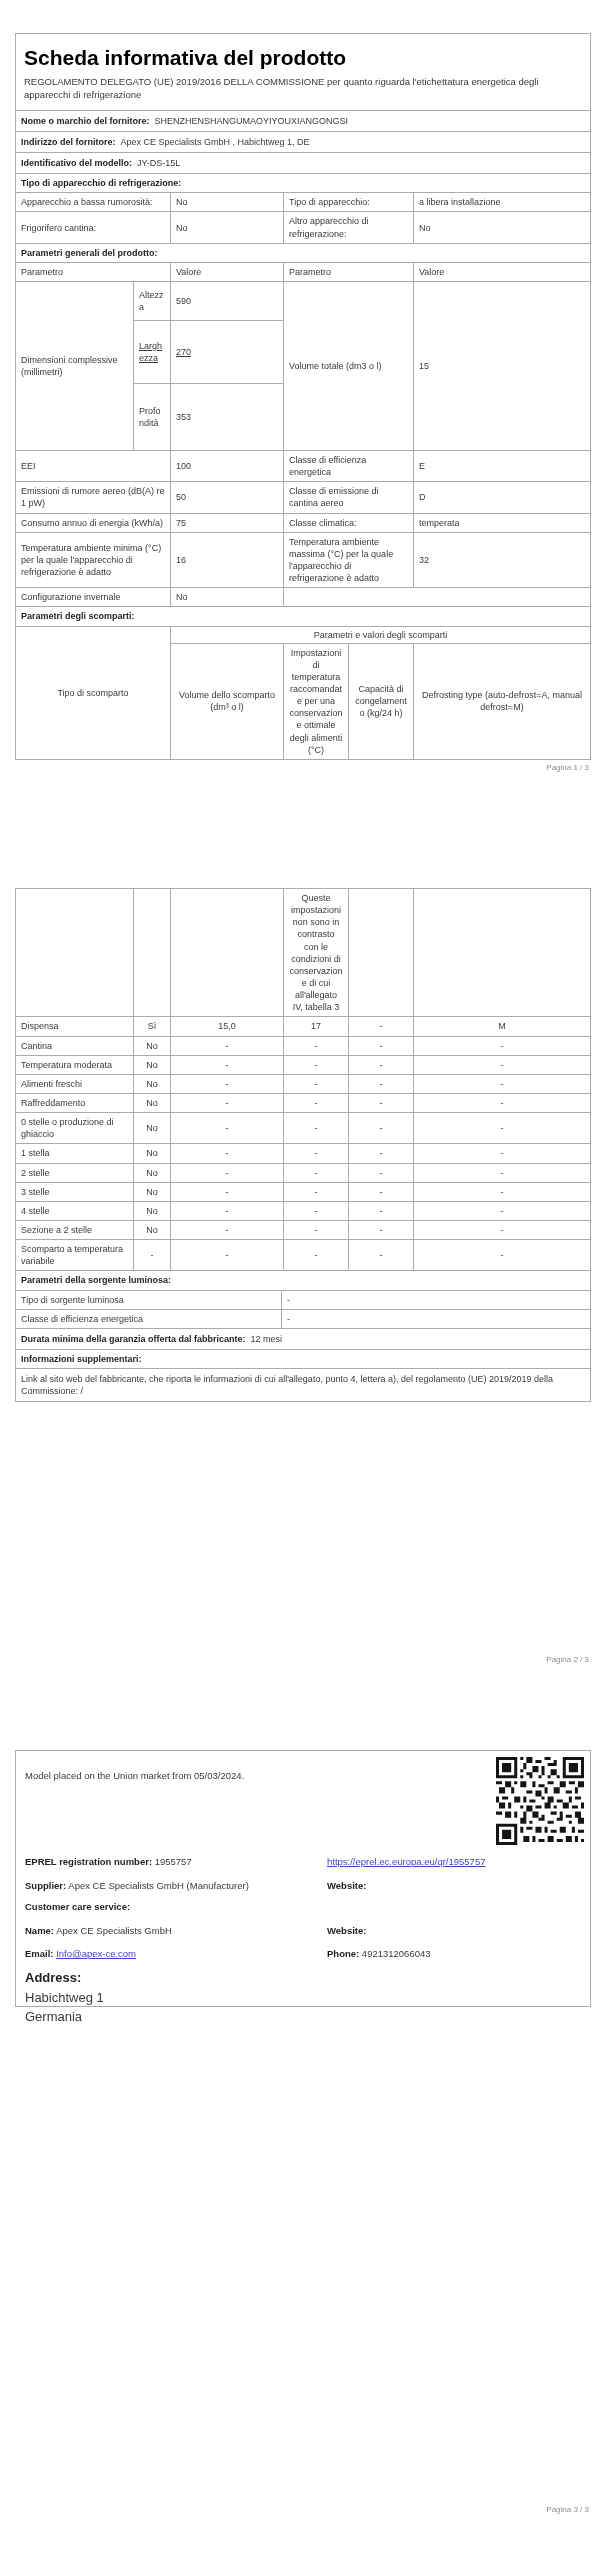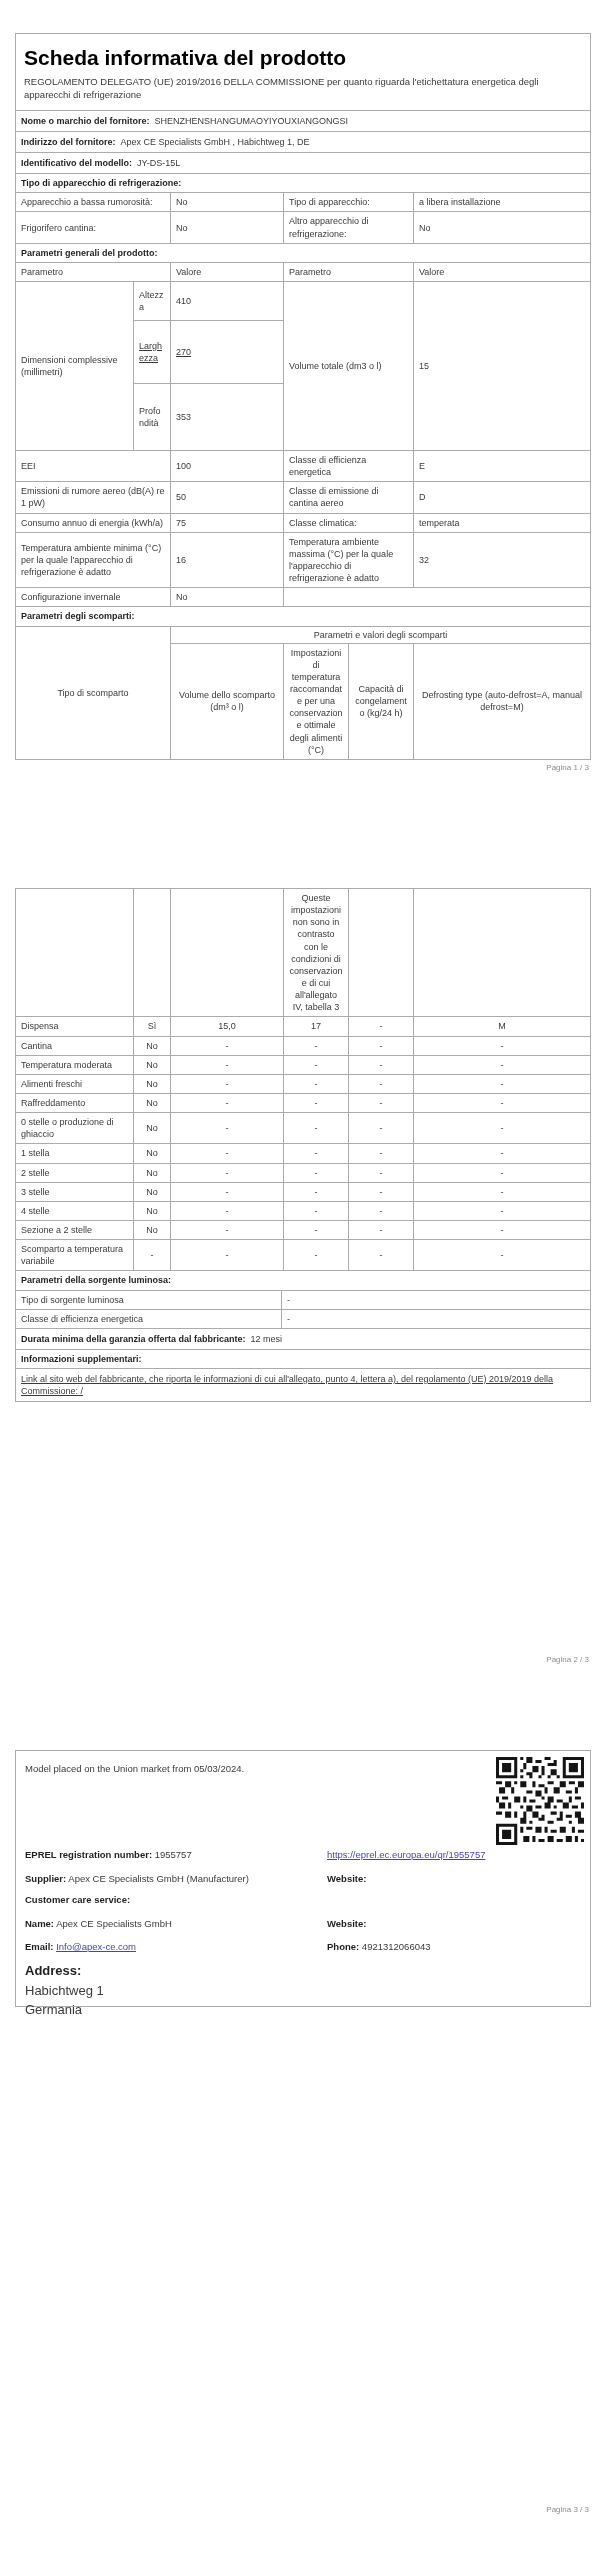--- a/index.html
+++ b/index.html
@@ -20,21 +20,21 @@
   .titleblock{padding:5px 8px 8px 8px;}
   .doc-title{font-size:21px;font-weight:bold;color:#000000;margin:7px 0 6px 0;line-height:1.15;}
   .doc-sub{font-size:9.5px;color:#3a3a3a;line-height:1.35;}
   .labelrow{padding:4px 5px;font-size:9px;}
   .labelrow .v{font-weight:normal;color:#3a3a3a;margin-left:5px;}
   .colstack{display:flex;flex-direction:column;flex:0 0 auto;}
   .subrow{display:flex;border-top:1px solid #ababab;flex:1;}
   .subrow:first-child{border-top:0;}
   .grouphead{border-left:1px solid #ababab;border-bottom:1px solid #ababab;padding:3px 5px;font-size:9px;text-align:center;justify-content:center;display:flex;}
   .page-footer{position:absolute;left:15px;width:574px;text-align:right;font-size:8px;color:#8c8c8c;}
-  .p3line{position:absolute;font-size:9.5px;white-space:nowrap;}
+  .p3line{position:absolute;font-size:9.5px;white-space:nowrap;margin-top:7px;}
   a.link{color:#4343bd;text-decoration:underline;cursor:pointer;font-size:9.5px;}
   .addr{line-height:1.5;white-space:nowrap;font-size:13px;}
   .qr{position:absolute;}
 </style>
 </head>
 <body>
 
 <div class="box" style="top:33px;">
 
   <div class="titleblock">
@@ -91,21 +91,21 @@
     <div class="c w-c2">Valore</div>
     <div class="c w-c3">Parametro</div>
     <div class="c w-c4">Valore</div>
   </div>
 
   <div class="row">
     <div class="c w-name">Dimensioni complessive (millimetri)</div>
     <div class="colstack" style="width:150px;">
       <div class="subrow" style="min-height:38px;">
         <div class="c w-si">Altezza</div>
-        <div class="c w-vol" style="width:113px;">410</div>
+        <div class="c w-vol" style="width:113px;">590</div>
       </div>
       <div class="subrow" style="min-height:62px;text-decoration:underline;">
         <div class="c w-si">Larghezza</div>
         <div class="c w-vol" style="width:113px;">270</div>
       </div>
       <div class="subrow" style="min-height:66px;">
         <div class="c w-si">Profondità</div>
         <div class="c w-vol" style="width:113px;">353</div>
       </div>
     </div>
@@ -311,21 +311,21 @@
     <div class="c full labelrow">
       <span><b>Durata minima della garanzia offerta dal fabbricante:</b><span class="v">12 mesi</span></span>
     </div>
   </div>
 
   <div class="row">
     <div class="c full b">Informazioni supplementari:</div>
   </div>
 
   <div class="row">
-    <div class="c full" style="min-height:32px;text-decoration:underline;">Link al sito web del fabbricante, che riporta le informazioni di cui all'allegato, punto 4, lettera a), del regolamento (UE) 2019/2019 della Commissione:  /</div>
+    <div class="c full" style="min-height:32px;">Link al sito web del fabbricante, che riporta le informazioni di cui all'allegato, punto 4, lettera a), del regolamento (UE) 2019/2019 della Commissione:  /</div>
   </div>
 
 </div>
 
 <div class="page-footer" style="top:1655px;">Pagina 2 / 3</div>
 
 <div class="box" style="top:1750px;height:255px;">
 
   <div class="p3line" style="left:9px;top:12px;">Model placed on the Union market from 05/03/2024.</div>
 

